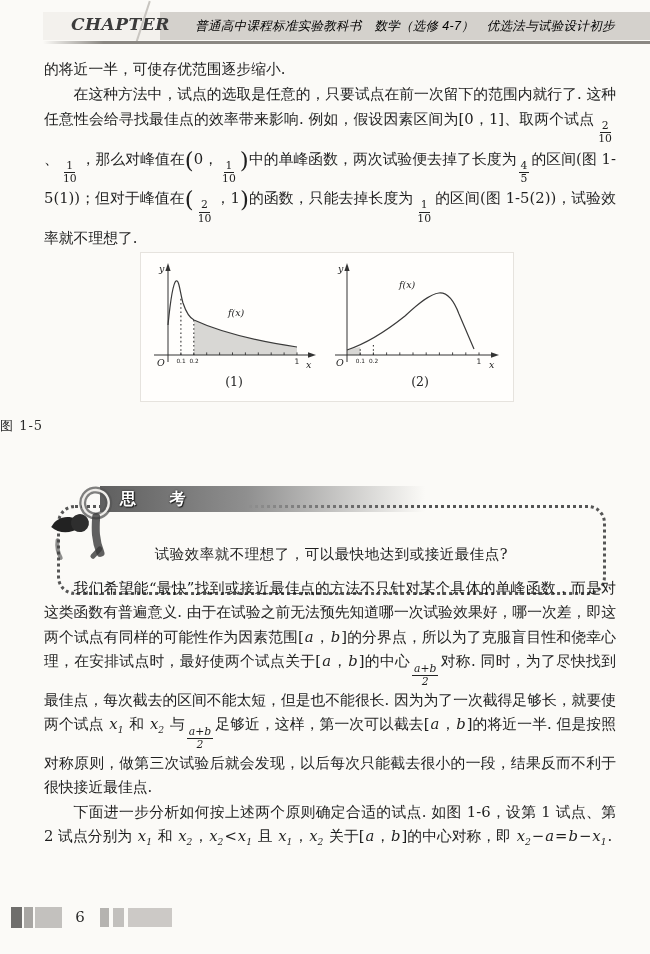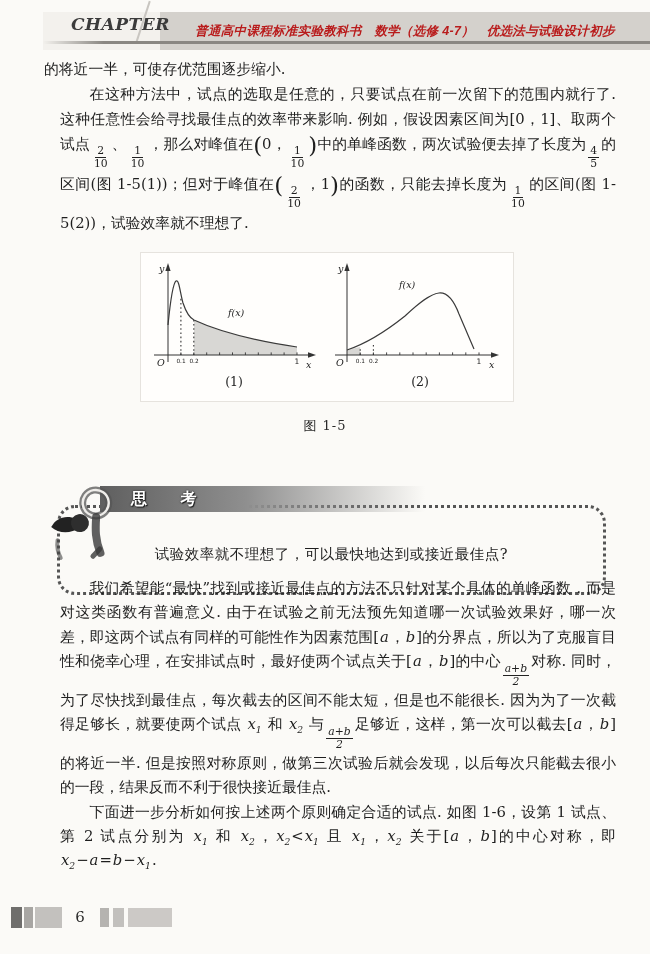--- a/index.html
+++ b/index.html
@@ -1,70 +1,70 @@
 <!DOCTYPE html>
 <html><head>
 <meta charset="utf-8">
 <style>
   html,body{margin:0;padding:0;background:#e8e6e2;}
   .page{position:relative;width:650px;height:954px;background:#fbfaf7;overflow:hidden;
         font-family:"DejaVu Serif","Liberation Serif",serif;color:#1e1e1e;}
 
   
-  .header{position:absolute;top:12px;left:43px;right:0;height:38px;display:flex;}
+  .header{position:absolute;top:12px;left:43px;right:0;height:28px;display:flex;}
   .header-left{width:117px;background:#f3f1ed;position:relative;}
   .chapter-label{position:absolute;left:28px;top:2px;font-style:italic;font-weight:bold;
                  font-size:17px;letter-spacing:.5px;color:#3b3b3b;white-space:nowrap;}
   .header-right{flex:1;background:#d4d1cc;display:flex;align-items:center;justify-content:center;}
-  .book-title{font-family:"Liberation Sans","DejaVu Sans",sans-serif;font-weight:bold;font-style:italic;
-              font-size:12.5px;color:#b91c1c;letter-spacing:.3px;white-space:nowrap;}
+  .book-title{font-family:"Liberation Sans","DejaVu Sans",sans-serif;font-weight:normal;font-style:italic;
+              font-size:12.5px;color:#000000;letter-spacing:.3px;white-space:nowrap;}
   .header-shadow{position:absolute;top:41px;left:43px;right:0;height:3px;
                  background:linear-gradient(90deg,rgba(138,135,130,0),#8a8782 10%,#8a8782);}
   .chapter-diag{position:absolute;top:-12px;left:99px;width:2px;height:44px;background:#c9c6c1;
                 transform:rotate(18deg);}
 
   
   .text-block{position:absolute;left:44px;width:572px;font-size:14.8px;line-height:25px;
               text-align:justify;}
   .text-block-1{top:56px;}
   .text-block-2{top:576px;line-height:24.4px;}
   .para{margin:0;}
-  .indent{text-indent:2em;margin-left:16px;}
+  .indent{text-indent:2em;}
   .math{font-style:italic;font-family:"DejaVu Serif","Liberation Serif",serif;padding:0 1px;}
   sub{font-size:.62em;line-height:0;}
   .frac{display:inline-flex;flex-direction:column;align-items:center;vertical-align:-0.5em;
         line-height:1.12;font-size:.73em;margin:0 2px;text-indent:0;}
   .frac .num{border-bottom:1px solid #222;padding:0 2px;display:block;}
   .frac .den{padding:0 2px;display:block;}
   .frac.it{font-style:italic;}
   .bigp{font-size:1.55em;line-height:1;vertical-align:-0.18em;font-weight:400;}
 
   
   .figure-box{position:absolute;top:252px;left:140px;width:374px;height:150px;background:#fffefc;
               border:1px solid #e6e3de;box-sizing:border-box;display:flex;flex-direction:column;
               align-items:center;padding-top:6px;}
   .plots{display:flex;}
   svg.plot{width:183px;height:115px;}
   .plot-numbers{display:flex;width:100%;}
   .plot-numbers span{flex:1;text-align:center;font-size:12.5px;color:#222;}
-  .figure-caption{position:absolute;top:417px;left:0;width:650px;text-align:center;
+  .figure-caption{position:absolute;top:417px;left:0;width:650px;
                   font-size:13px;color:#2a2a2a;letter-spacing:1px;}
   .ax{font-style:italic;font-size:9.5px;fill:#222;font-family:"DejaVu Serif",serif;}
   .tick{font-size:5.8px;fill:#222;text-anchor:middle;font-family:"DejaVu Sans",sans-serif;}
   .tick1{font-size:7.5px;fill:#222;text-anchor:middle;font-family:"DejaVu Sans",sans-serif;}
   .flabel{font-style:italic;font-size:9.5px;fill:#222;font-family:"DejaVu Serif",serif;}
 
   
   .think-box{position:absolute;top:505px;left:57px;width:549px;height:90px;border:3px dotted #555;
              border-radius:18px;box-sizing:border-box;}
   .think-banner{position:absolute;top:-22px;left:40px;width:325px;height:26px;
                 background:linear-gradient(90deg,#5f5f5f,#8f8f8f 45%,rgba(214,211,206,0));
                 display:flex;align-items:center;}
   .think-label{font-family:"DejaVu Sans","Liberation Sans",sans-serif;font-weight:bold;font-size:16px;
-               color:#fff;letter-spacing:14px;padding-left:31px;white-space:nowrap;
+               color:#fff;letter-spacing:14px;padding-left:20px;white-space:nowrap;
                text-shadow:0 0 2px #1a1a1a,1px 1px 1px #1a1a1a;}
   .think-question{margin:0;padding-top:37px;text-align:center;font-size:14.5px;letter-spacing:.5px;}
   .key-icon{position:absolute;top:-32px;left:-16px;width:96px;height:104px;}
 
   
   .footer{position:absolute;top:907px;left:0;width:650px;height:24px;}
   .fblock{position:absolute;top:0;}
   .fb1{left:11px;width:11px;height:21px;background:#6f6e6c;}
   .fb2{left:24px;width:9px;height:21px;background:#a8a6a3;}
   .fb3{left:35px;width:27px;height:21px;background:#c3c1be;}

